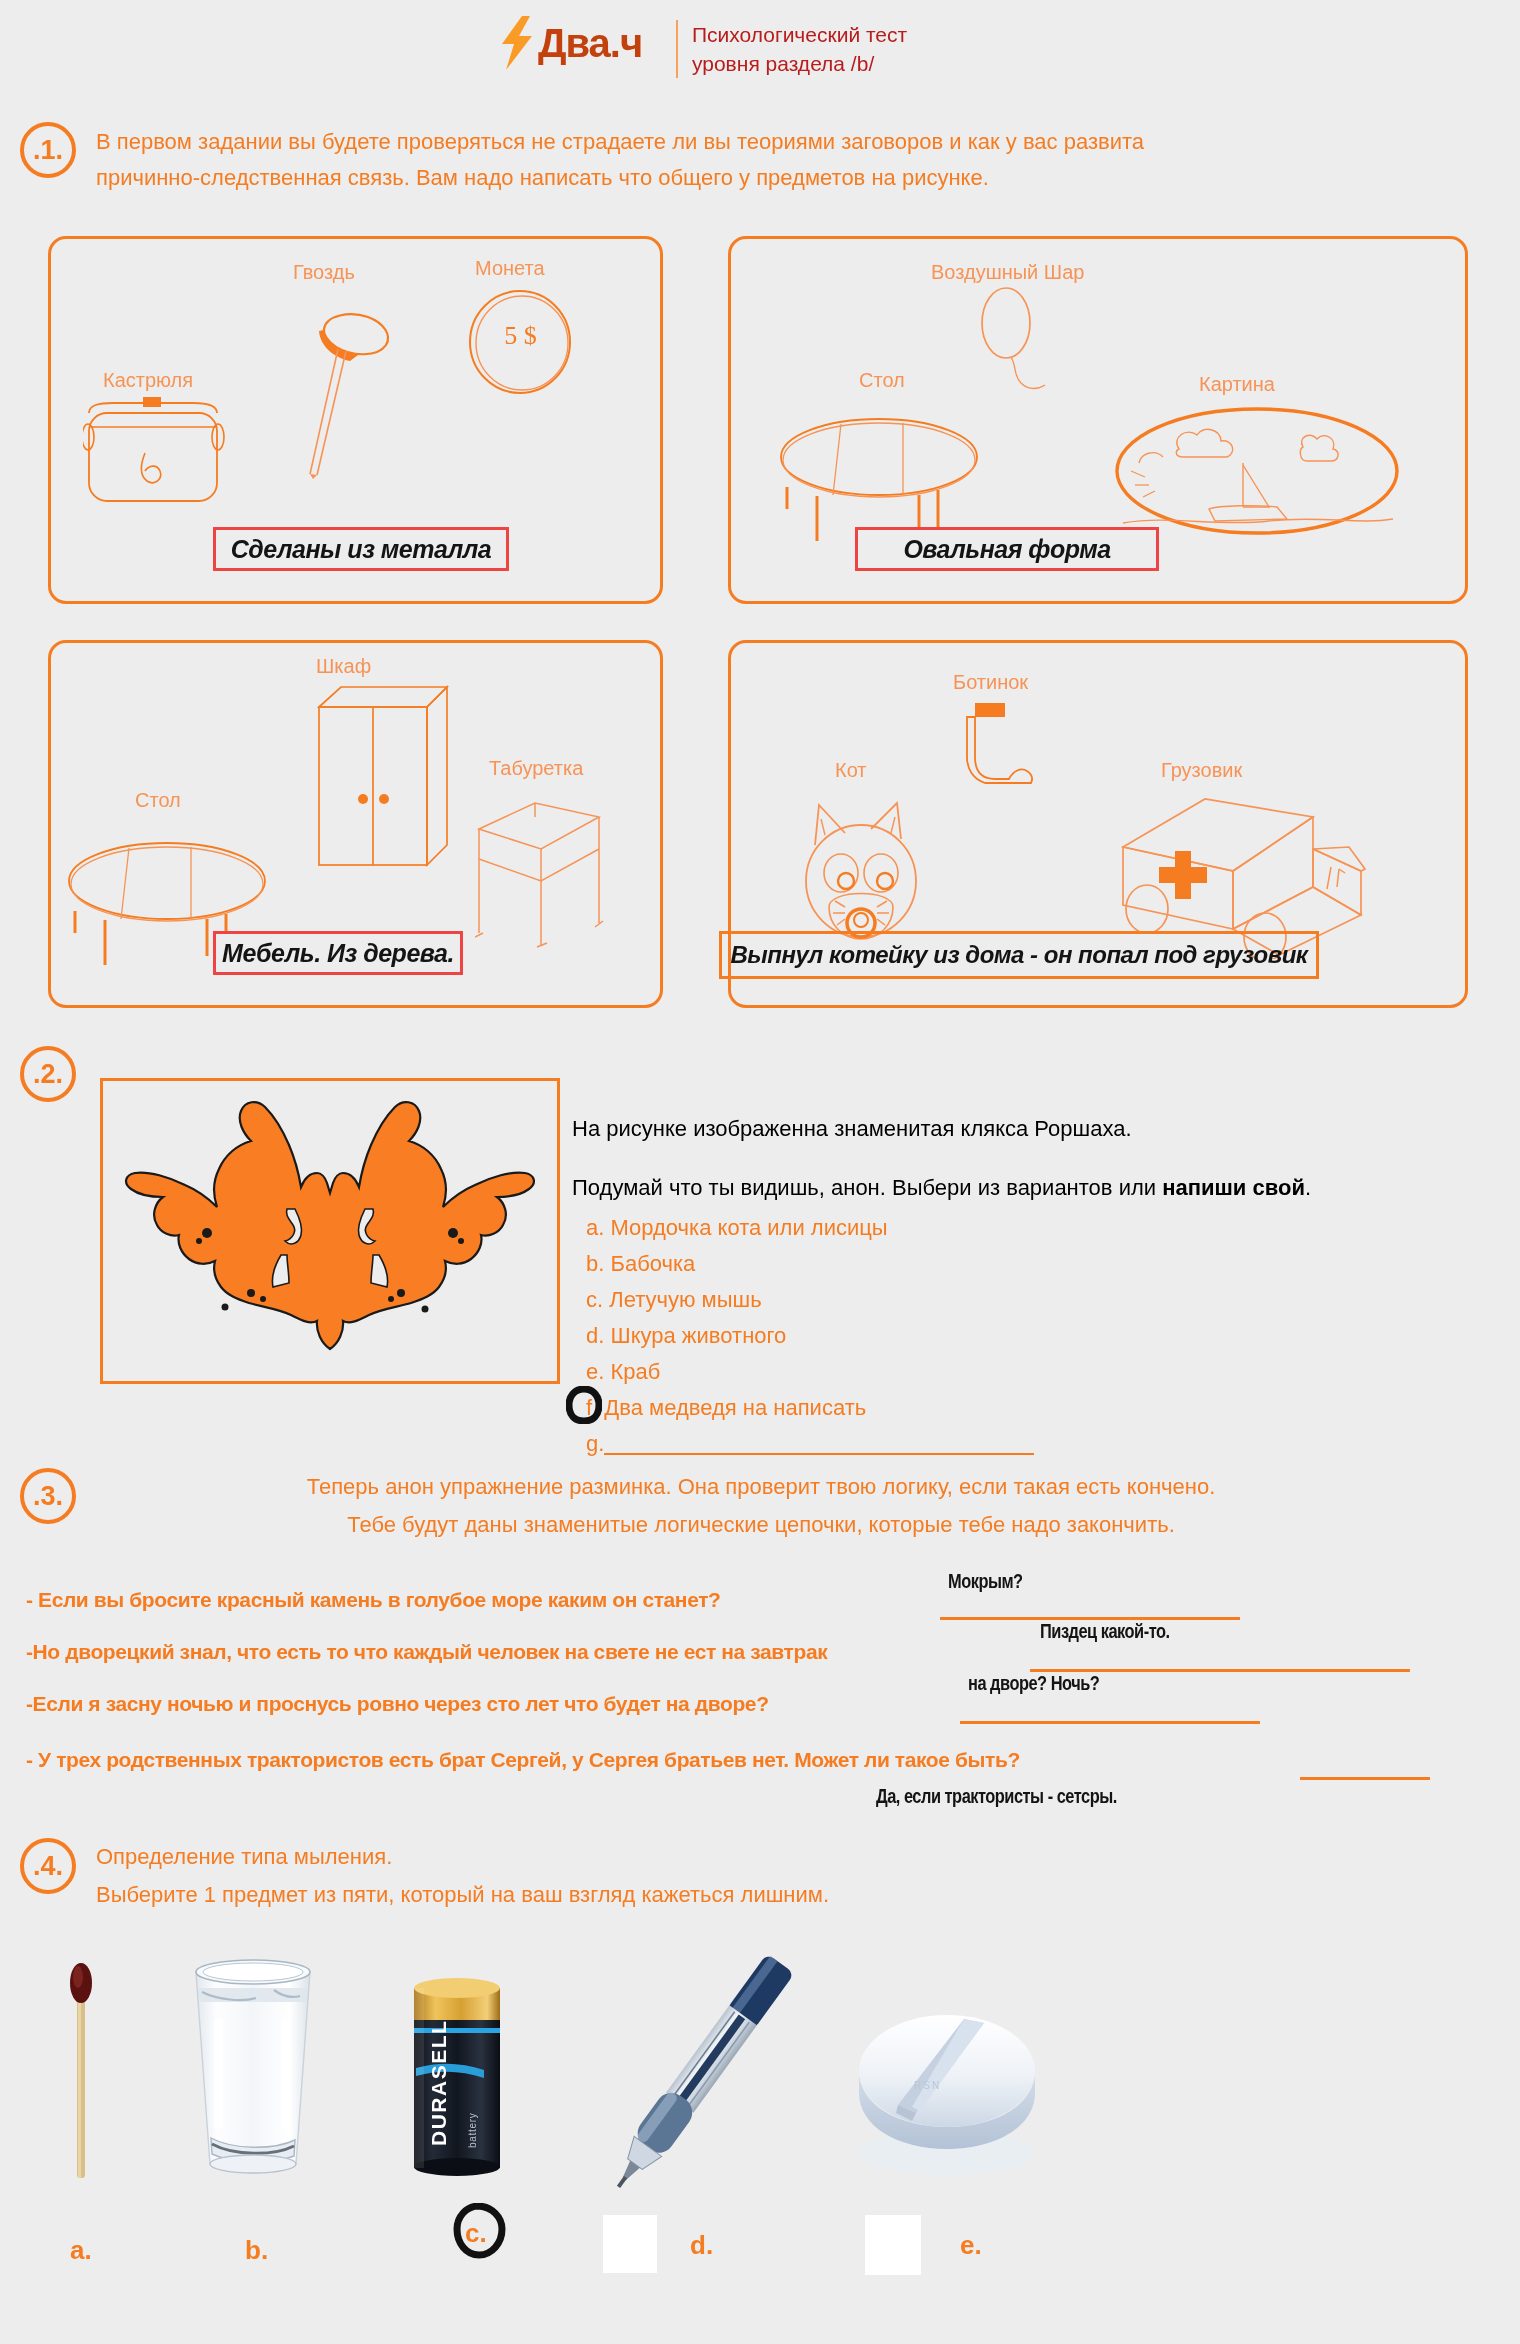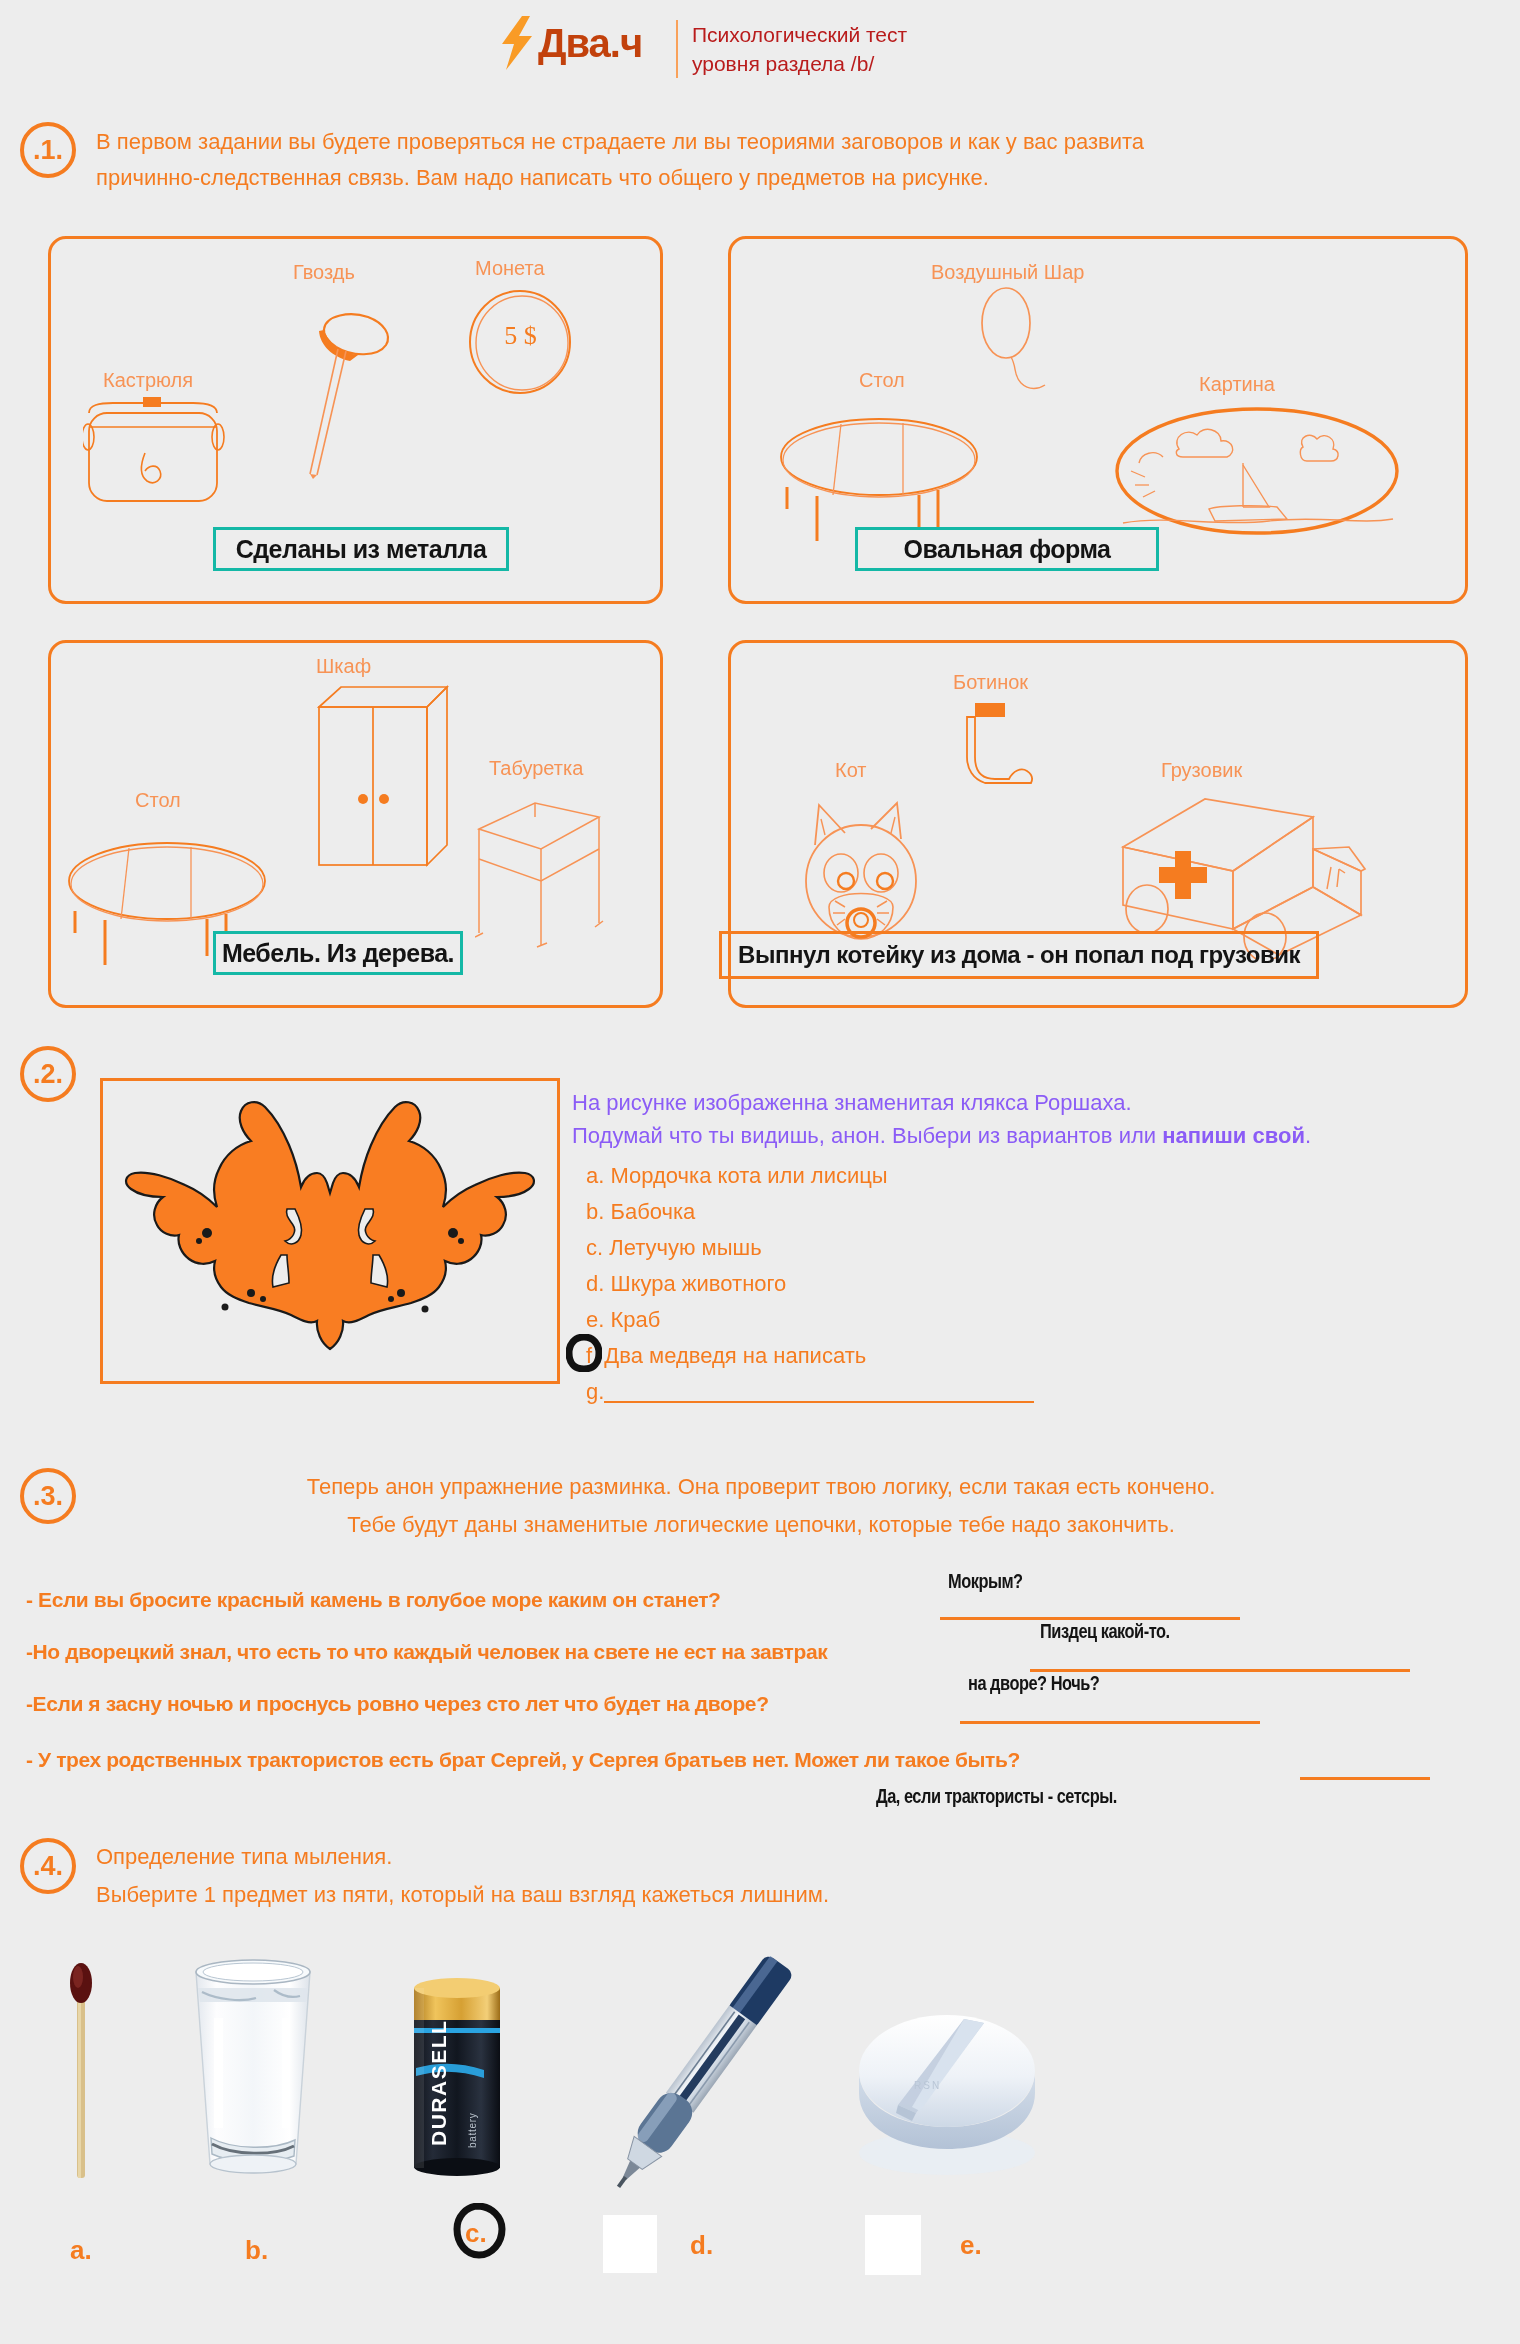--- a/index.html
+++ b/index.html
@@ -27,31 +27,31 @@
             border-radius:50%; color:#f57c20; font-size:27px; font-weight:700;
             display:flex; align-items:center; justify-content:center;
             letter-spacing:0px; }
 
   
   #s1-text { position:absolute; left:96px; top:124px; width:1330px;
              font-size:22px; line-height:36px; color:#f57c20; }
 
   .card { position:absolute; border:3px solid #f57c20; border-radius:18px; }
   .card-label { position:absolute; font-size:20px; color:#f79355; white-space:nowrap; }
-  .answer-box { position:absolute; border:3px solid #14b8a6; background:#ededed;
+  .answer-box { position:absolute; border:3px solid #ef4444; background:#ededed;
                 display:flex; align-items:center; justify-content:center;
                 color:#141414; font-weight:700; font-size:25px;
                 font-family:"Liberation Sans", sans-serif;
-                letter-spacing:-0.5px; white-space:nowrap; }
+                letter-spacing:-0.5px; white-space:nowrap;font-style:italic; }
 
   
   #blot-frame { position:absolute; left:100px; top:1078px; width:460px; height:306px;
                 border:3px solid #f57c20; background:#ededed; overflow:hidden; }
   #s2-body { position:absolute; left:572px; top:1086px; width:930px; }
-  .s2-line { font-size:22px; line-height:33px; color:#8b5cf6; }
+  .s2-line { font-size:22px; line-height:33px; color:#000000;margin-top:26px; }
   .s2-line b { font-weight:700; }
   .s2-opt { font-size:22px; line-height:36px; color:#f57c20; position:relative; padding-left:14px; }
   #opt-f-circle { position:absolute; left:-6px; top:-4px; width:36px; height:38px; }
   #optg-line { display:inline-block; width:430px; border-bottom:2px solid #f57c20;
                height:22px; vertical-align:-4px; }
 
   
   #s3-text { position:absolute; left:96px; top:1468px; width:1330px;
              font-size:22px; line-height:38px; color:#f57c20;text-align:center; }
   .q-row { position:absolute; font-size:21px; color:#f57c20; font-weight:700; white-space:nowrap;

